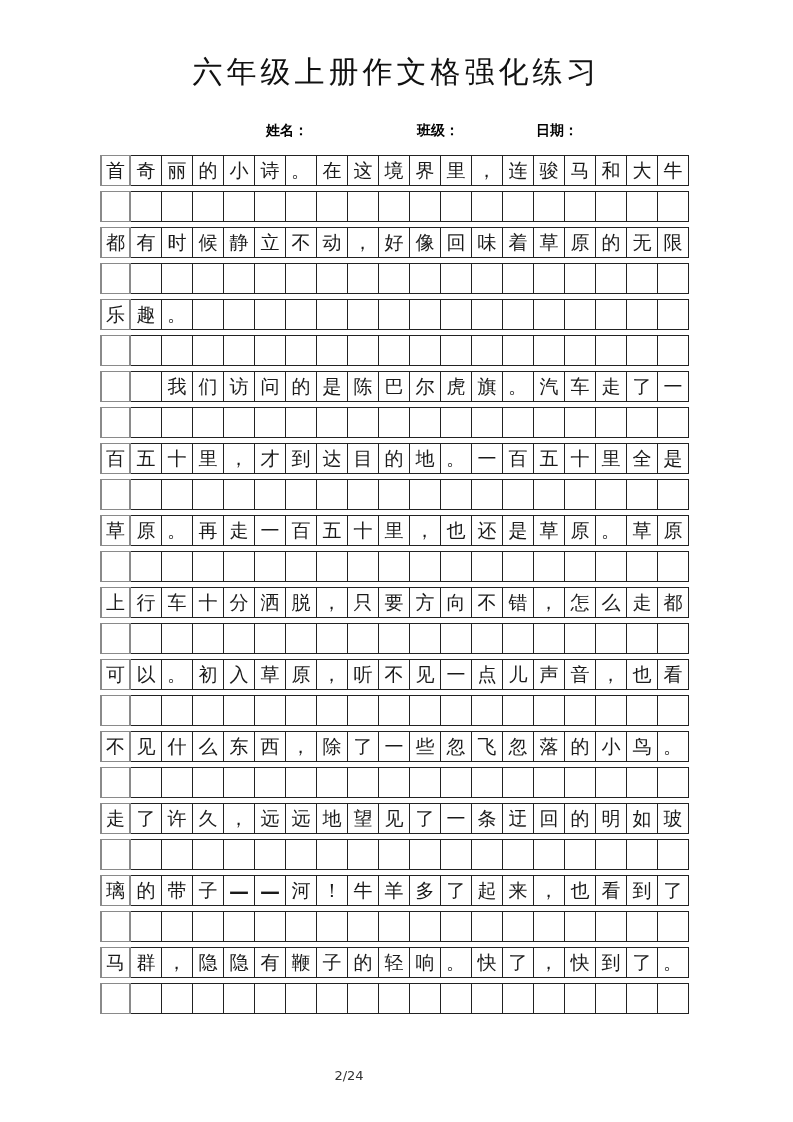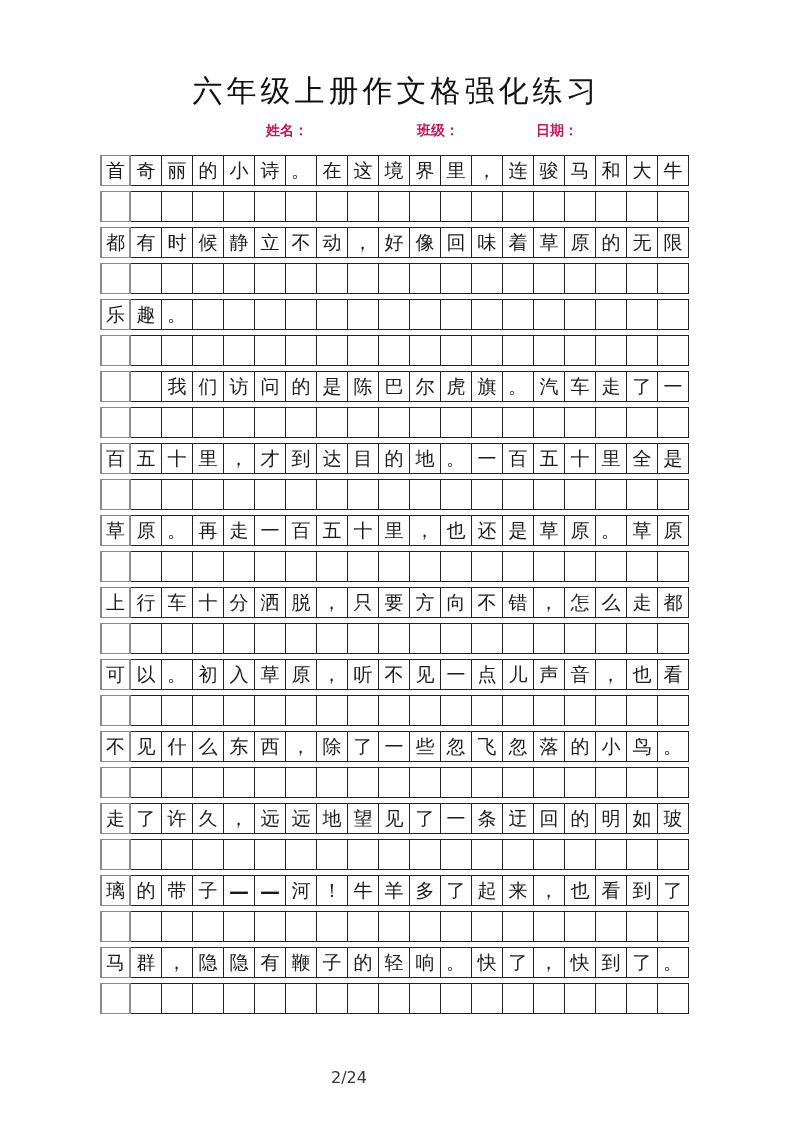--- a/index.html
+++ b/index.html
@@ -18,32 +18,31 @@
     .title {
       position: absolute;
       top: 52px;
       left: 0;
       width: 793px;
       text-align: center;
       font-size: 30px;
       letter-spacing: 4px;
       font-family: "DejaVu Serif", "Liberation Serif", serif;
       color: #111;
-      margin-top: 19px;
     }
     .info-row {
       position: absolute;
       top: 122px;
       left: 0;
       width: 793px;
       height: 20px;
       font-family: "DejaVu Sans", "Liberation Sans", sans-serif;
       font-weight: bold;
       font-size: 14px;
-      color: #be185d;
+      color: #000000;
     }
     .info-row span {
       position: absolute;
       top: 0;
     }
     .grid {
       position: absolute;
       top: 155px;
       left: 100px;
       width: 589px;
@@ -87,21 +86,21 @@
       font-weight: bold;
       font-size: 20px;
     }
     .page-num {
       position: absolute;
       top: 1068px;
       left: 0;
       width: 698px;
       text-align: center;
       font-family: "DejaVu Sans", "Liberation Sans", sans-serif;
-      font-size: 16px;
+      font-size: 13px;
       color: #333;
     }
   </style>
 </head>
 <body>
 
 <div class="title">六年级上册作文格强化练习</div>
 
 <div class="info-row">
   <span style="left:266px;">姓名：</span>

